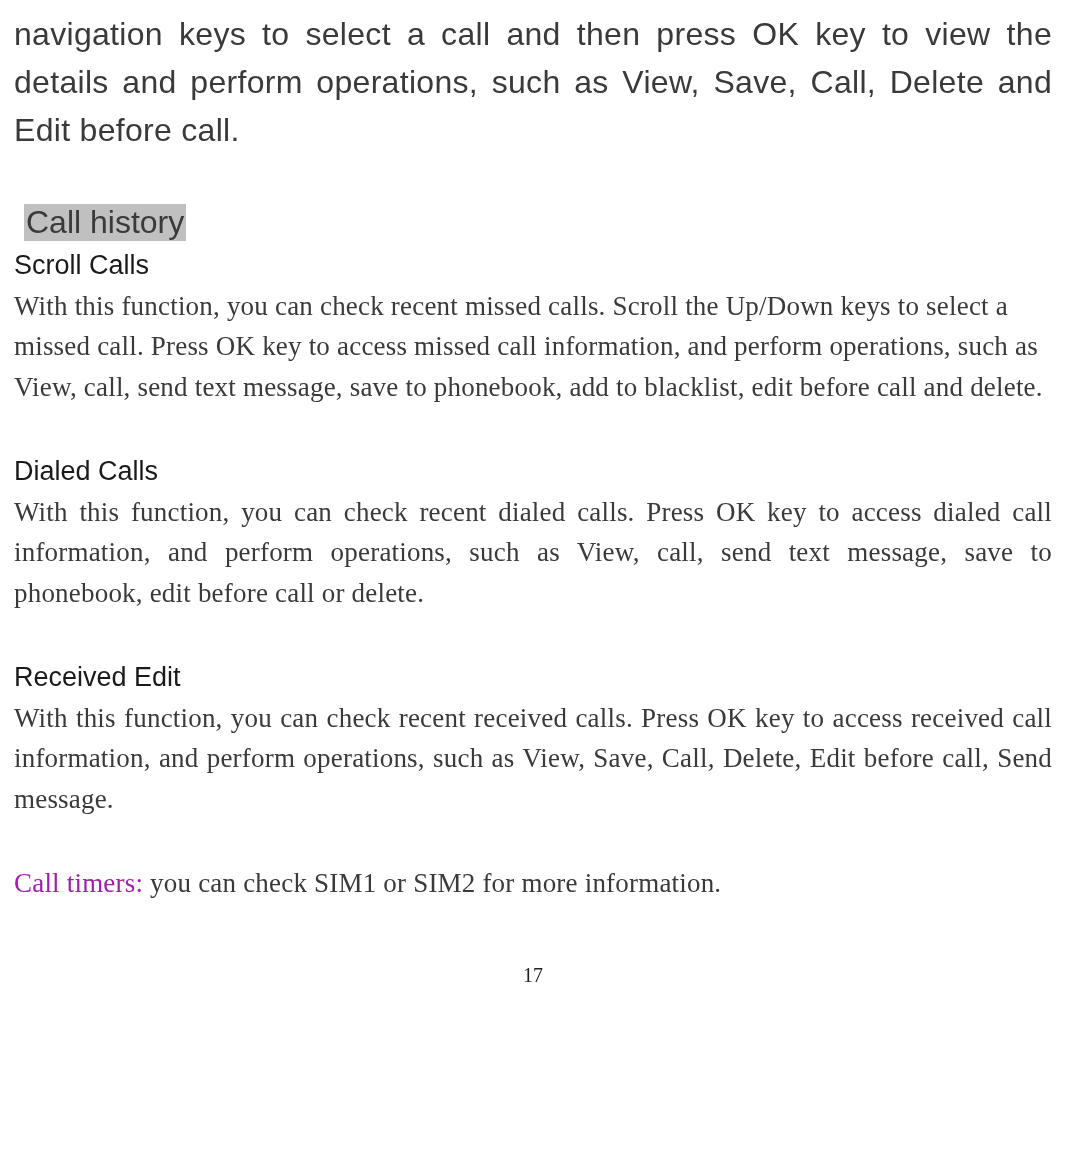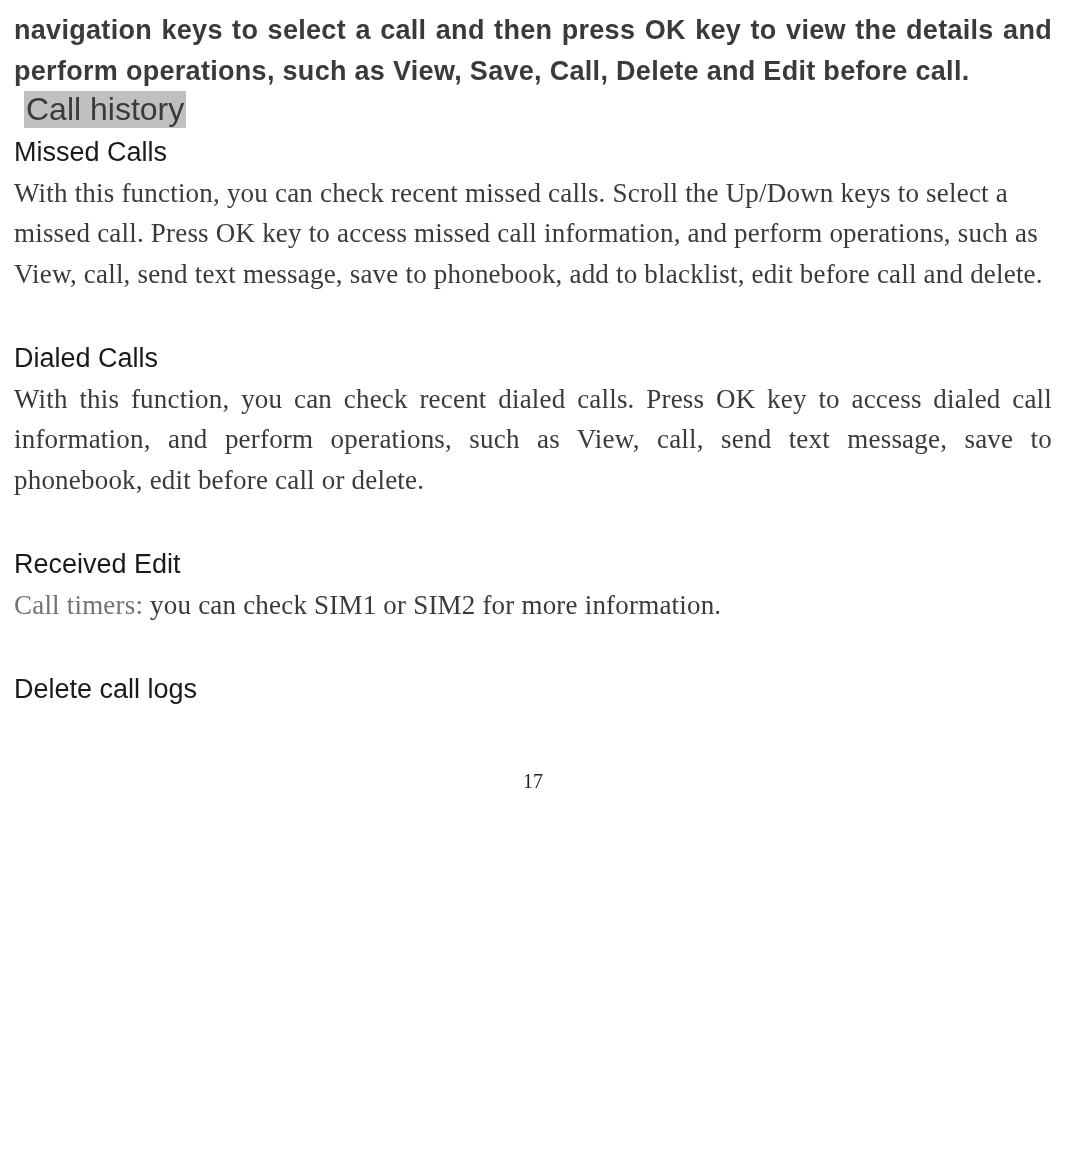--- a/index.html
+++ b/index.html
@@ -8,25 +8,25 @@
       background: #ffffff;
       font-family: Verdana, Geneva, sans-serif;
       color: #3a3a3a;
       width: 1066px;
     }
     .page {
       padding: 10px 14px 20px 14px;
       box-sizing: border-box;
     }
     .intro {
-      font-size: 27px;
+      font-size: 32px;
       line-height: 1.5;
       text-align: justify;
       letter-spacing: 0.3px;
-      font-weight: bold;
+      margin-bottom: 50px;
     }
     .section-title {
       display: inline-block;
       background: #c0c0c0;
       font-size: 32px;
       font-weight: normal;
       color: #3a3a3a;
       padding: 0 2px;
       margin-bottom: 4px;
       margin-left: 10px;
@@ -42,50 +42,50 @@
       font-size: 27px;
       line-height: 1.5;
       margin-bottom: 44px;
       letter-spacing: 0.2px;
       font-family: Liberation Serif, serif;
     }
     .body-text.justify {
       text-align: justify;
     }
     .inline-label {
-      color: #737373;
+      color: #a21caf;
     }
     .page-number {
       text-align: center;
       font-size: 20px;
       color: #222;
       margin-top: 60px;
       font-family: "Times New Roman", serif;
     }
   </style>
 </head>
 <body>
 
 <div class="page">
 
   <div class="intro">navigation keys to select a call and then press OK key to view the details and perform operations, such as View, Save, Call, Delete and Edit before call.</div>
 
   <div>
     <span class="section-title">Call history</span>
   </div>
 
-  <div class="sub-heading">Missed Calls</div>
+  <div class="sub-heading">Scroll Calls</div>
   <div class="body-text">With this function, you can check recent missed calls. Scroll the Up/Down keys to select a missed call. Press OK key to access missed call information, and perform operations, such as View, call, send text message, save to phonebook, add to blacklist, edit before call and delete.</div>
 
   <div class="sub-heading">Dialed Calls</div>
   <div class="body-text justify">With this function, you can check recent dialed calls. Press OK key to access dialed call information, and perform operations, such as View, call, send text message, save to phonebook, edit before call or delete.</div>
 
   <div class="sub-heading">Received Edit</div>
+  <div class="body-text justify">With this function, you can check recent received calls. Press OK key to access received call information, and perform operations, such as View, Save, Call, Delete, Edit before call, Send message.</div>
 
   <div class="body-text">
     <span class="inline-label">Call timers: </span><span>you can check SIM1 or SIM2 for more information.</span>
   </div>
 
-  <div class="sub-heading">Delete call logs</div>
 
   <div class="page-number">17</div>
 
 </div>
 
 </body></html>

